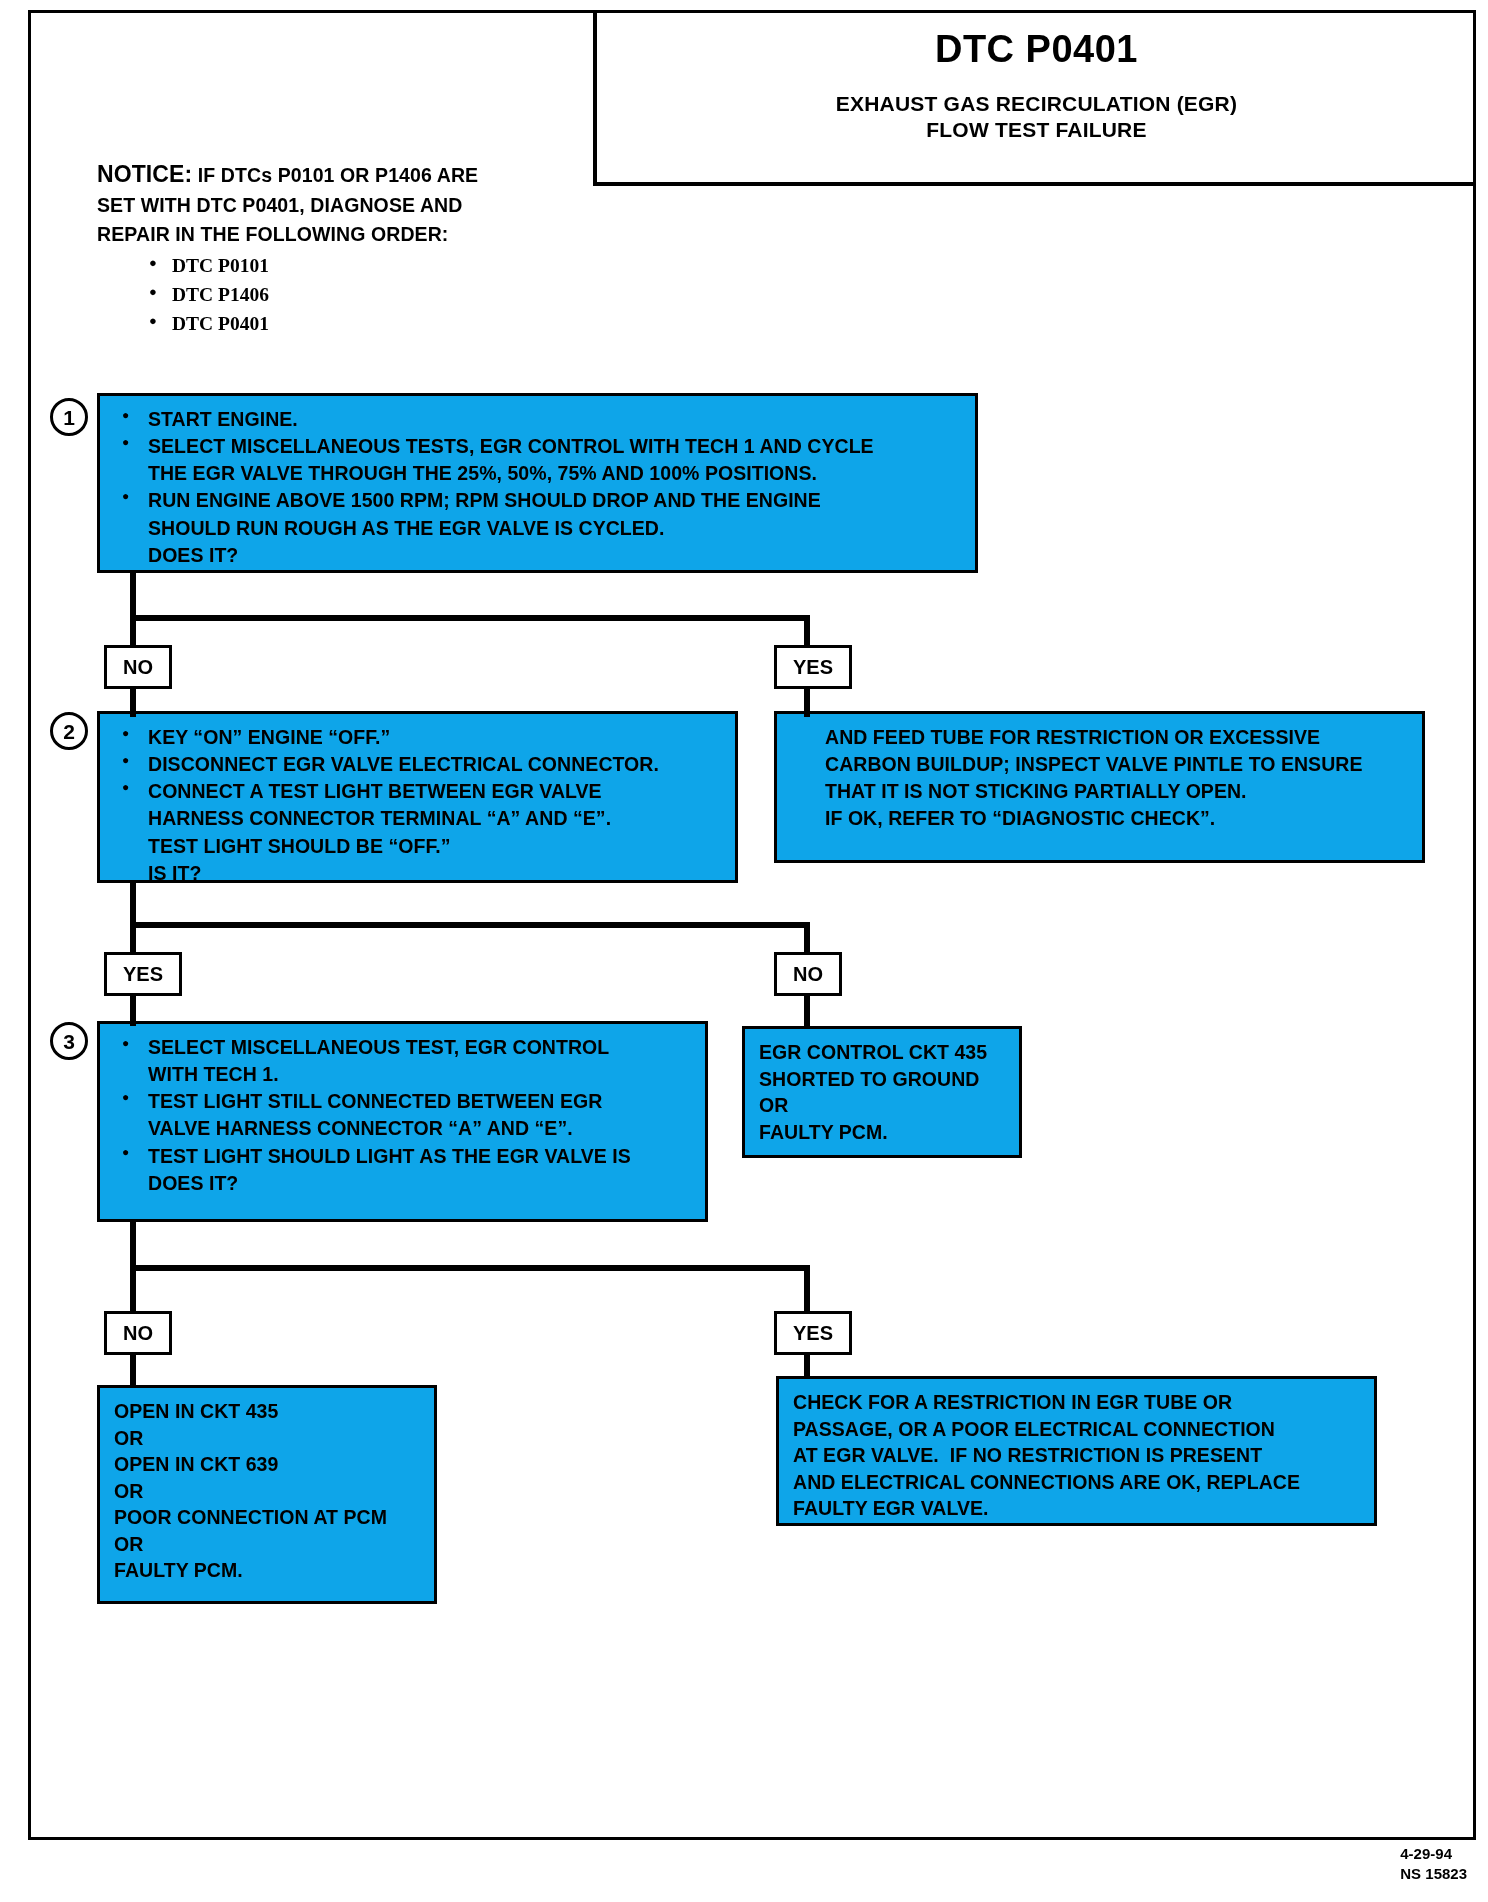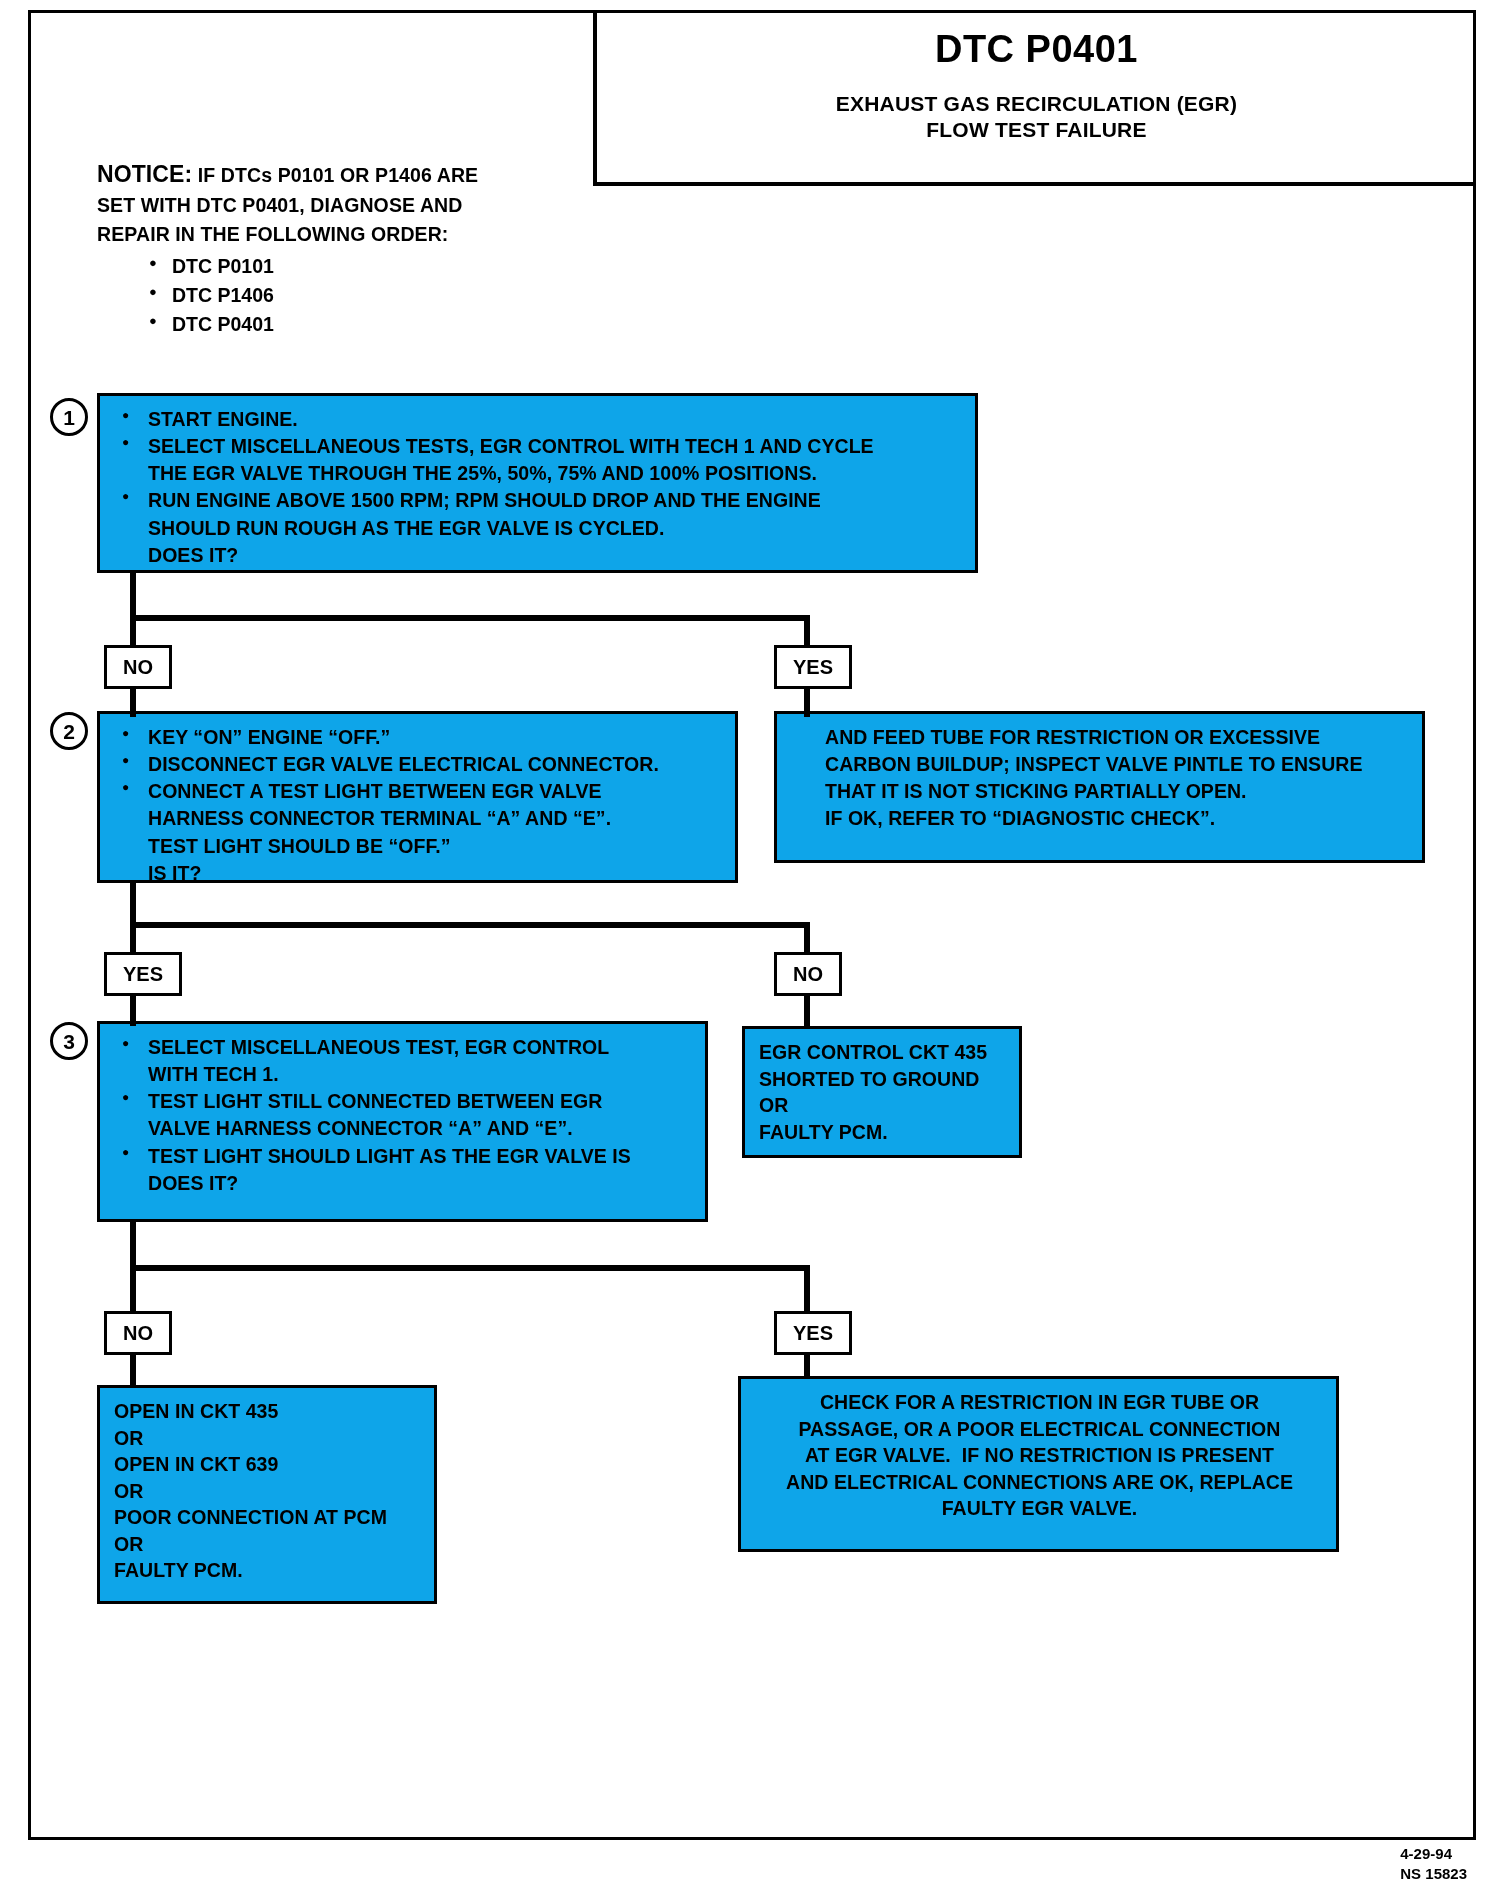--- a/index.html
+++ b/index.html
@@ -80,20 +80,21 @@
     letter-spacing: 0.1px;
   }
   .notice-label {
     font-size: 23px;
     font-weight: bold;
   }
   .notice-list {
     margin: 4px 0 0 0;
     padding: 0;
     list-style: none;
+    font-family: Liberation Serif, serif;
   }
   .notice-list li {
     font-size: 19.5px;
     font-weight: bold;
     line-height: 1.48;
     padding-left: 75px;
     position: relative;
   }
   .notice-list li::before {
     content: "\25CF";
@@ -325,21 +326,21 @@
         <div>OR</div>
         <div>OPEN IN CKT 639</div>
         <div>OR</div>
         <div>POOR CONNECTION AT PCM</div>
         <div>OR</div>
         <div>FAULTY PCM.</div>
       </div>
     </div>
   </div>
 
-  <div class="box" style="left:738px; top:1376px; width:601px; height:176px;text-align:center;">
+  <div class="box" style="left:776px; top:1376px; width:601px; height:150px;">
     <div class="box-inner">
       <div class="plain-lines">
         <div>CHECK FOR A RESTRICTION IN EGR TUBE OR</div>
         <div>PASSAGE, OR A POOR ELECTRICAL CONNECTION</div>
         <div>AT EGR VALVE.  IF NO RESTRICTION IS PRESENT</div>
         <div>AND ELECTRICAL CONNECTIONS ARE OK, REPLACE</div>
         <div>FAULTY EGR VALVE.</div>
       </div>
     </div>
   </div>

